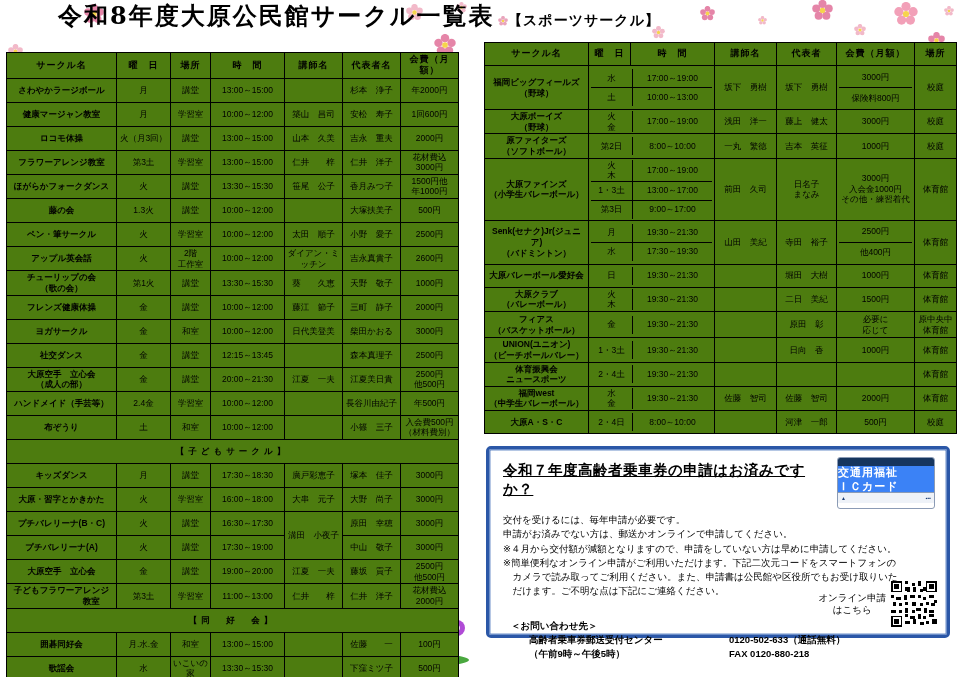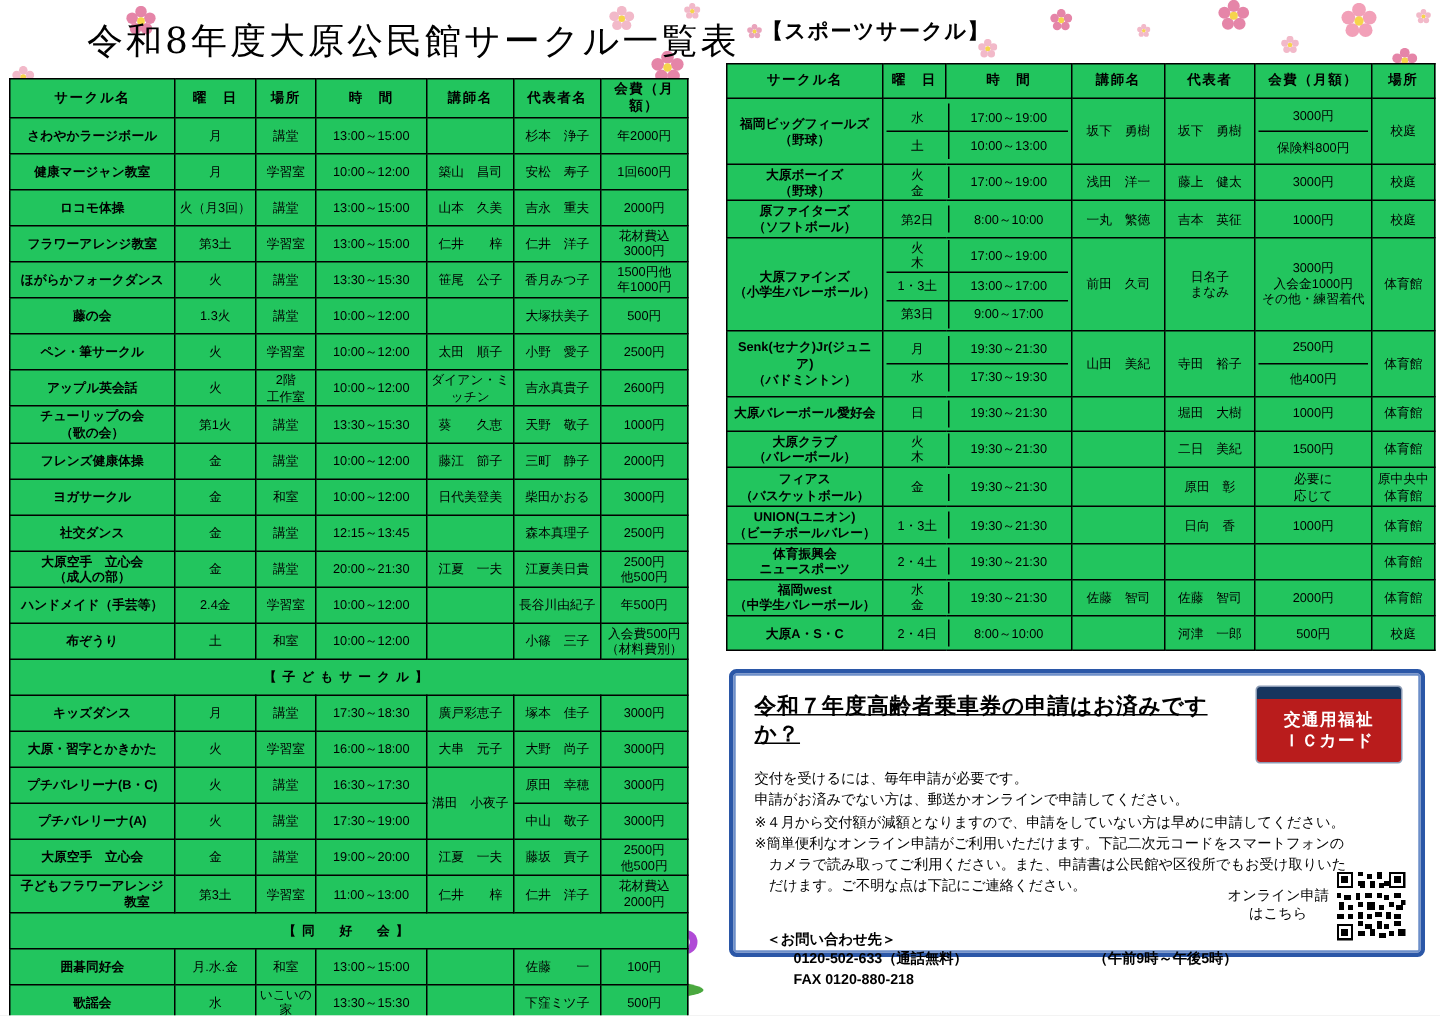--- a/index.html
+++ b/index.html
@@ -1,22 +1,22 @@
 <!DOCTYPE html>
 <html><head>
 <meta charset="utf-8">
 <style>
   html,body{margin:0;padding:0;background:#e9e9e9}
   #page{position:relative;width:960px;height:677px;background:#fff;overflow:hidden;
         font-family:"Liberation Sans","DejaVu Sans",sans-serif;color:#000}
   
-  .page-title{position:absolute;left:58px;top:11px;margin:0;font-family:"DejaVu Serif","Liberation Serif",serif;
-        font-size:24px;font-weight:400;letter-spacing:2px;white-space:nowrap}
+  .page-title{position:absolute;left:58px;top:0;margin:0;font-family:"DejaVu Serif","Liberation Serif",serif;
+        font-size:24px;font-weight:700;letter-spacing:2px;white-space:nowrap}
   
-  table.sheet{border-collapse:collapse;table-layout:fixed;background:#22c55e}
+  table.sheet{border-collapse:collapse;table-layout:fixed;background:#4d7c0f}
   table.sheet th,table.sheet td{border:1.5px solid #000;font-size:8.5px;line-height:1.25;
         text-align:center;vertical-align:middle;padding:1px 2px;white-space:pre-line;overflow:hidden}
   table.sheet th{font-size:9px;font-weight:700;height:20px;letter-spacing:1px}
   td.name-cell{font-weight:700;text-align:left;padding-left:3px;font-size:9px}
   td.section-row{font-weight:700;font-size:11px;letter-spacing:4px;height:20px}
   .ltw{position:absolute;left:6px;top:52px}
   #ltable{width:452px}
   #ltable td{height:21px}
   .sports-title{position:absolute;left:508px;top:12px;font-size:14px;font-weight:700;letter-spacing:1px}
   .stw{position:absolute;left:484px;top:42px}
@@ -29,22 +29,22 @@
   .dt .nb{border-top:1.5px solid #000}
   .fee-part{display:flex;flex-direction:column;justify-content:center;min-height:18px;padding:1px 2px}
   .fee-part + .fee-part{border-top:1.5px solid #000}
   
   .notice{position:absolute;left:486px;top:446px;width:464px;height:192px;border:3px solid #2b57a7;
         border-radius:5px;box-shadow:inset 0 0 0 1.5px #6d8fc9;padding:8px 12px 6px 14px;box-sizing:border-box}
   .notice-head{display:flex;align-items:flex-start}
   .notice-title{font-size:14.5px;font-weight:700;text-decoration:underline;letter-spacing:0.5px;flex:1;padding-top:4px}
   .ic-card{width:96px;height:50px;border:1px solid #8b9bb5;border-radius:3px;overflow:hidden;flex:none;margin-left:6px}
   .ic-top{height:8px;background:#16355e}
-  .ic-main{height:42px;background:#b91c1c;color:#fff;font-weight:700;font-size:11px;line-height:1.3;
-        display:flex;flex-direction:column;align-items:center;justify-content:center;letter-spacing:1px}
+  .ic-main{height:26px;background:#3b82f6;color:#fff;font-weight:700;font-size:11px;line-height:1.3;
+        display:flex;flex-direction:column;justify-content:center;letter-spacing:1px}
   .ic-bottom{height:10px;background:#eef2f8;border-top:1px solid #8b9bb5;display:flex;justify-content:space-between;
         font-size:5px;color:#1d3f77;padding:0 3px;align-items:center}
   .notice-body{font-size:9.5px;line-height:1.5;margin-top:4px;white-space:pre-line}
   .contact{margin-top:21px;font-size:9.5px}
   .contact-label{font-weight:700;margin-left:8px}
   .contact-grid{display:grid;grid-template-columns:200px auto;margin-left:26px;line-height:1.5;font-weight:700}
   .online-wrap{position:absolute;right:10px;bottom:8px;display:flex;align-items:center}
   .online-label{font-size:9.5px;text-align:center;white-space:pre-line;margin-right:5px;line-height:1.3}
   
   .footer{position:absolute;left:0;top:676px;width:884px;height:39px}
@@ -563,20 +563,21 @@
     </div>
     <div class="notice-body">交付を受けるには、毎年申請が必要です。
 申請がお済みでない方は、郵送かオンラインで申請してください。
 ※４月から交付額が減額となりますので、申請をしていない方は早めに申請してください。
 ※簡単便利なオンライン申請がご利用いただけます。下記二次元コードをスマートフォンの
 　カメラで読み取ってご利用ください。また、申請書は公民館や区役所でもお受け取りいた
 　だけます。ご不明な点は下記にご連絡ください。</div>
     <div class="contact">
       <div class="contact-label">＜お問い合わせ先＞</div>
       <div class="contact-grid">
+        <span>高齢者乗車券郵送受付センター</span>
         <span>0120-502-633（通話無料）</span>
         <span>（午前9時～午後5時）</span>
         <span>FAX 0120-880-218</span>
       </div>
     </div>
     <div class="online-wrap">
       <div class="online-label">オンライン申請
 はこちら</div>
       <svg width="46" height="46" viewBox="0 0 29 29" shape-rendering="crispEdges">
         <rect width="29" height="29" fill="#fff"></rect>

